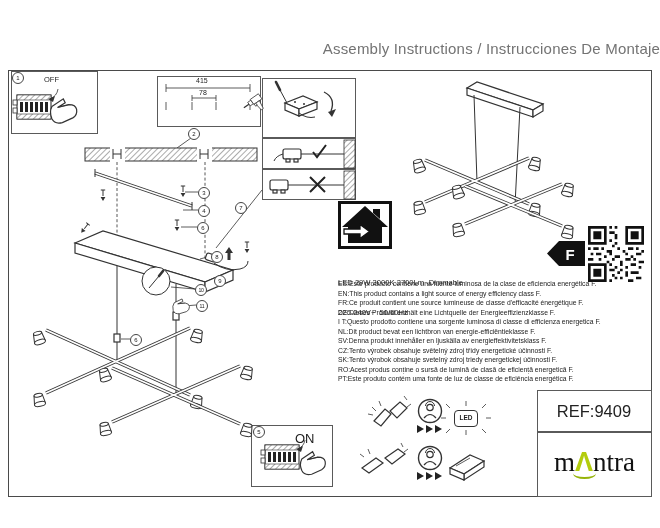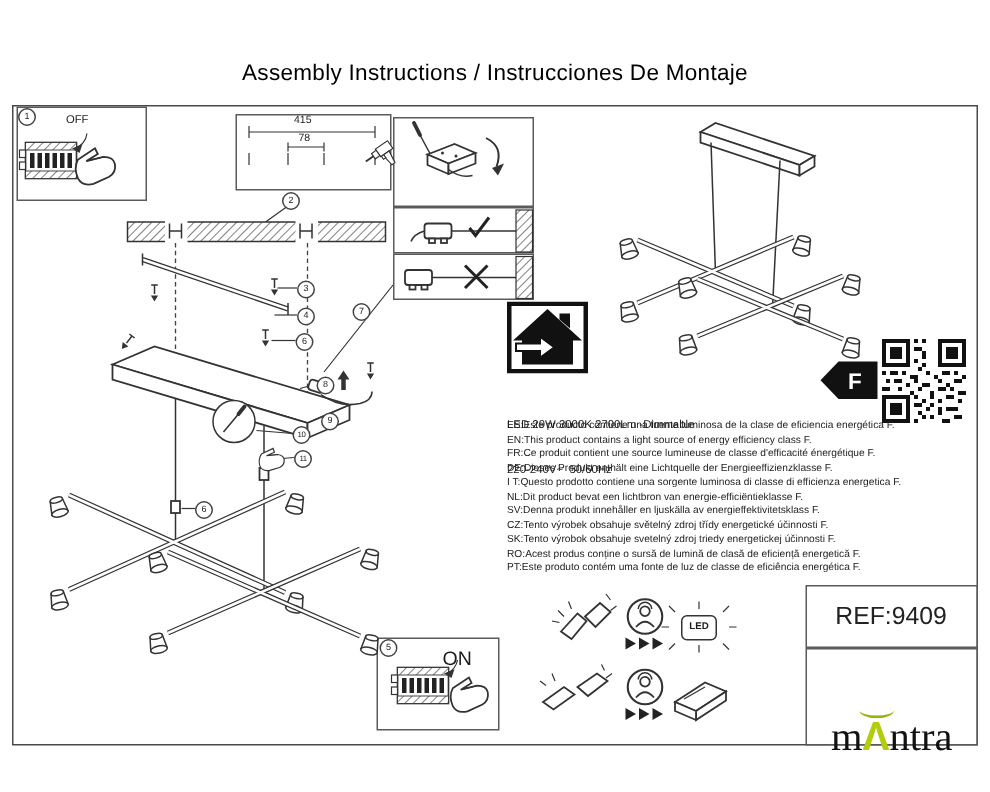--- a/index.html
+++ b/index.html
@@ -1,36 +1,36 @@
 <!DOCTYPE html>
 <html><head>
 <meta charset="utf-8">
 <style>
   html,body{margin:0;padding:0;background:#f7f7f7;}
   .page{position:relative;width:660px;height:528px;background:#fff;overflow:hidden;
         font-family:"Liberation Sans",sans-serif;color:#1c1c1c;}
   .abs{position:absolute;}
-  .title{left:0;top:40px;width:660px;text-align:center;font-size:15px;color:#000000;letter-spacing:.2px;z-index:3;}
+  .title{left:0;top:40px;width:660px;text-align:right;font-size:15px;color:#737373;letter-spacing:.2px;z-index:3;}
   .frame{left:8px;top:70px;width:644px;height:427px;border:1.5px solid #4a4a4a;box-sizing:border-box;z-index:1;}
   .panel{border:1px solid #5a5a5a;box-sizing:border-box;z-index:1;background:transparent;}
   .art{left:0;top:0;width:660px;height:528px;z-index:2;pointer-events:none;}
   .lbl{z-index:3;font-weight:normal;}
   .off-lbl{left:44px;top:75px;font-size:7.5px;}
   .on-lbl{left:295px;top:431px;font-size:13px;}
   .dim{z-index:3;font-size:7px;color:#222;}
   .d415{left:196px;top:77px;}
   .d78{left:199px;top:89px;}
   .specs{left:338px;top:258px;font-size:7.6px;line-height:10px;white-space:pre;z-index:3;}
   .notes{left:338px;top:279px;width:314px;font-size:6.8px;line-height:9.55px;z-index:3;}
   .co{position:absolute;width:10px;height:10px;border:1px solid #444;border-radius:50%;
       background:#fff;font-size:6px;line-height:10px;text-align:center;z-index:4;color:#222;}
   .co2{font-size:5.2px;letter-spacing:-0.3px;}
   .ref{left:537px;top:390px;width:114px;height:42px;line-height:42px;text-align:center;
        font-size:16.5px;color:#222;z-index:3;}
-  .brand{left:537px;top:432px;width:115px;height:65px;z-index:3;margin-top:29px;}
+  .brand{left:537px;top:432px;width:115px;height:65px;z-index:3;}
   .logo{margin-top:15px;text-align:center;font-size:27px;font-family:"Liberation Serif",serif;color:#111;}
   .caret{font-family:"Liberation Sans",sans-serif;font-weight:700;color:#b3cc0d;}
   .smile{position:absolute;left:573px;top:468px;width:23px;height:9px;
          border-bottom:2.2px solid #96b409;border-radius:50%;z-index:3;}
   .led-badge{left:454px;top:410px;width:24px;height:17px;border:1.5px solid #333;border-radius:4px;
              box-sizing:border-box;text-align:center;line-height:14px;font-size:6.5px;font-weight:bold;z-index:3;}
   svg .ln{stroke:#333;stroke-width:1;fill:none;}
   svg .thn{stroke:#333;stroke-width:.8;fill:none;}
   svg .dash{stroke:#444;stroke-width:.9;fill:none;stroke-dasharray:3 2.2;}
   svg .bd{stroke:#333;stroke-width:3.4;}

